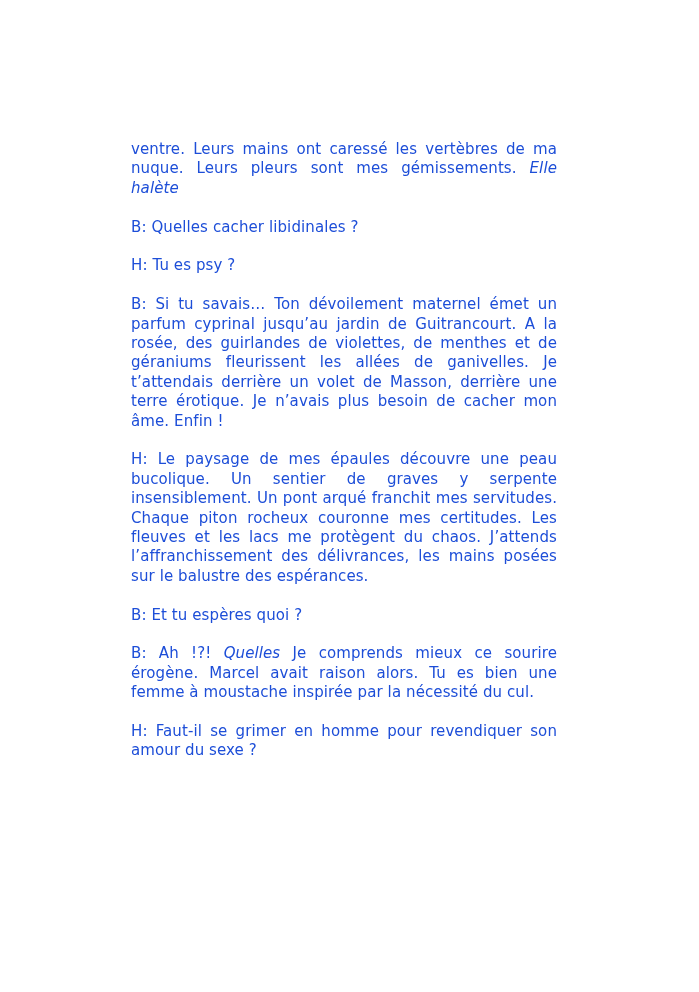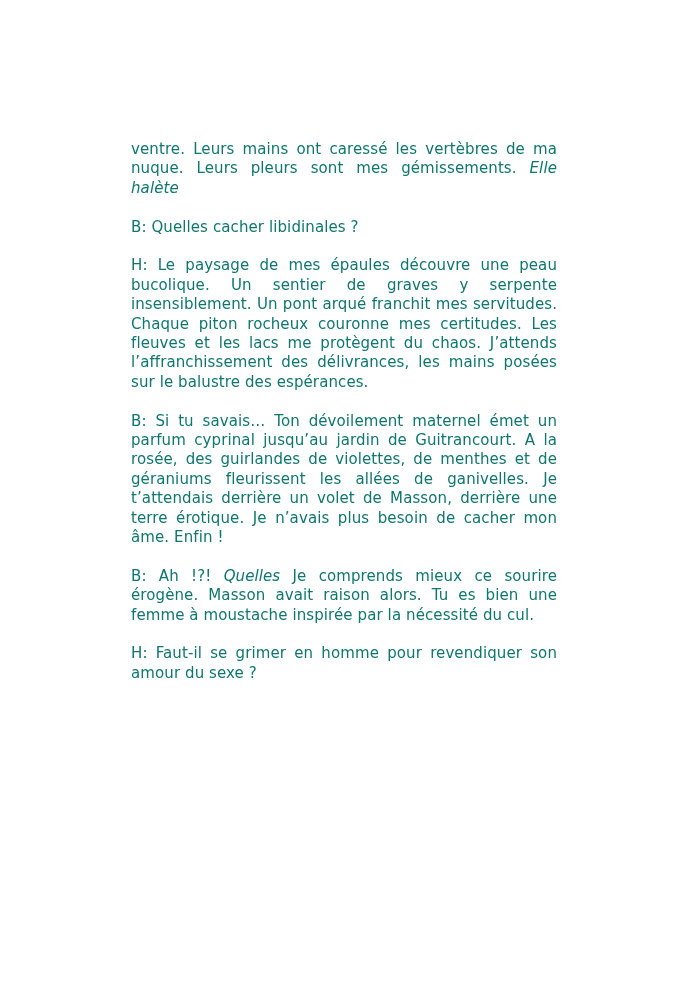--- a/index.html
+++ b/index.html
@@ -15,21 +15,21 @@
     overflow: hidden;
   }
   .text-block {
     position: absolute;
     left: 131px;
     top: 140px;
     width: 426px;
     font-family: "DejaVu Sans", "Liberation Sans", sans-serif;
     font-size: 15px;
     line-height: 19.4px;
-    color: #0f766e;
+    color: #1d4ed8;
     text-align: justify;
     letter-spacing: 0.1px;
   }
   .text-block p {
     margin: 0 0 19.4px 0;
     padding: 0;
   }
   .text-block p:last-child {
     margin-bottom: 0;
   }
@@ -37,18 +37,20 @@
     font-style: italic;
   }
 </style>
 </head>
 <body>
 
 <div class="page">
   <div class="text-block">
       <p><span>ventre. Leurs mains ont caressé les vertèbres de ma nuque. Leurs pleurs sont mes gémissements. </span><span class="run-italic">Elle halète</span></p>
       <p><span>B: Quelles cacher libidinales ?</span></p>
+      <p><span>H: Tu es psy ?</span></p>
+      <p><span>B: Si tu savais… Ton dévoilement maternel émet un parfum cyprinal jusqu’au jardin de Guitrancourt. A la rosée, des guirlandes de violettes, de menthes et de géraniums fleurissent les allées de ganivelles. Je t’attendais derrière un volet de Masson, derrière une terre érotique. Je n’avais plus besoin de cacher mon âme. Enfin !</span></p>
       <p><span>H: Le paysage de mes épaules découvre une peau bucolique. Un sentier de graves y serpente insensiblement. Un pont arqué franchit mes servitudes. Chaque piton rocheux couronne mes certitudes. Les fleuves et les lacs me protègent du chaos. J’attends l’affranchissement des délivrances, les mains posées sur le balustre des espérances.</span></p>
-      <p><span>B: Si tu savais… Ton dévoilement maternel émet un parfum cyprinal jusqu’au jardin de Guitrancourt. A la rosée, des guirlandes de violettes, de menthes et de géraniums fleurissent les allées de ganivelles. Je t’attendais derrière un volet de Masson, derrière une terre érotique. Je n’avais plus besoin de cacher mon âme. Enfin !</span></p>
-      <p><span>B: Ah !?! </span><span class="run-italic">Quelles</span><span> Je comprends mieux ce sourire érogène. Masson avait raison alors. Tu es bien une femme à moustache inspirée par la nécessité du cul.</span></p>
+      <p><span>B: Et tu espères quoi ?</span></p>
+      <p><span>B: Ah !?! </span><span class="run-italic">Quelles</span><span> Je comprends mieux ce sourire érogène. Marcel avait raison alors. Tu es bien une femme à moustache inspirée par la nécessité du cul.</span></p>
       <p><span>H: Faut-il se grimer en homme pour revendiquer son amour du sexe ?</span></p>
     </div>
 </div>
 
 </body></html>

